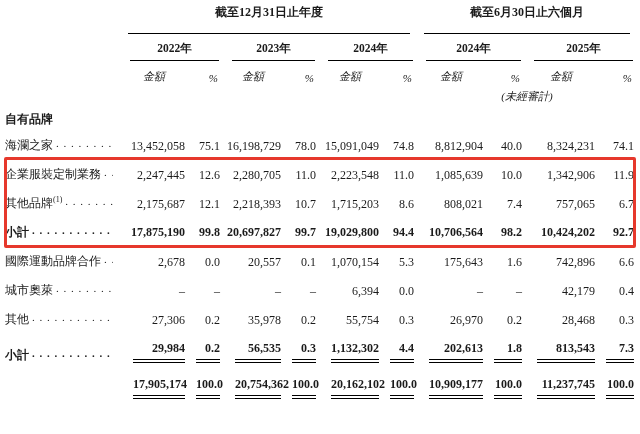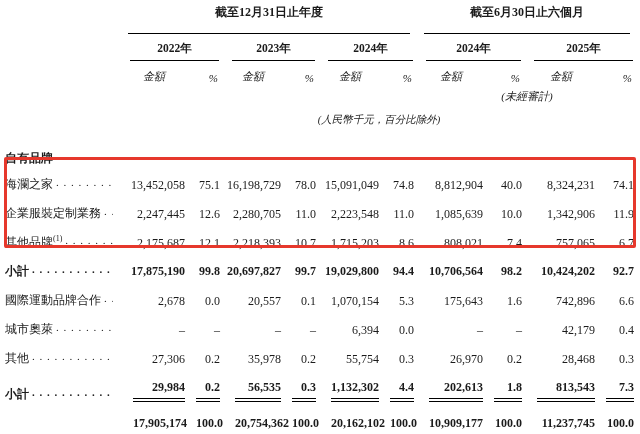--- a/index.html
+++ b/index.html
@@ -111,24 +111,20 @@
         <th class="h-pct">%</th>
         <th class="h-amt">金額</th>
         <th class="h-pct">%</th>
         <th class="h-amt">金額</th>
         <th class="h-pct">%</th>
       </tr>
       <tr>
         <td colspan="7"></td>
         <td colspan="4" class="unaud">(未經審計)</td>
       </tr>
-      <tr>
-        <td></td>
-        <td colspan="10" class="unit">(人民幣千元，百分比除外)</td>
-      </tr>
     </thead>
     <tbody>
         <tr class="row-section">
           <td class="c-label" colspan="11">自有品牌</td>
         </tr>
         <tr class="row-data">
           <td class="c-label">
             <div class="lab-wrap">
               <span class="lt">海瀾之家</span>
               <span class="dots">. . . . . . . . . . . . . . . . . . . . . . . . . . . . . .</span>

